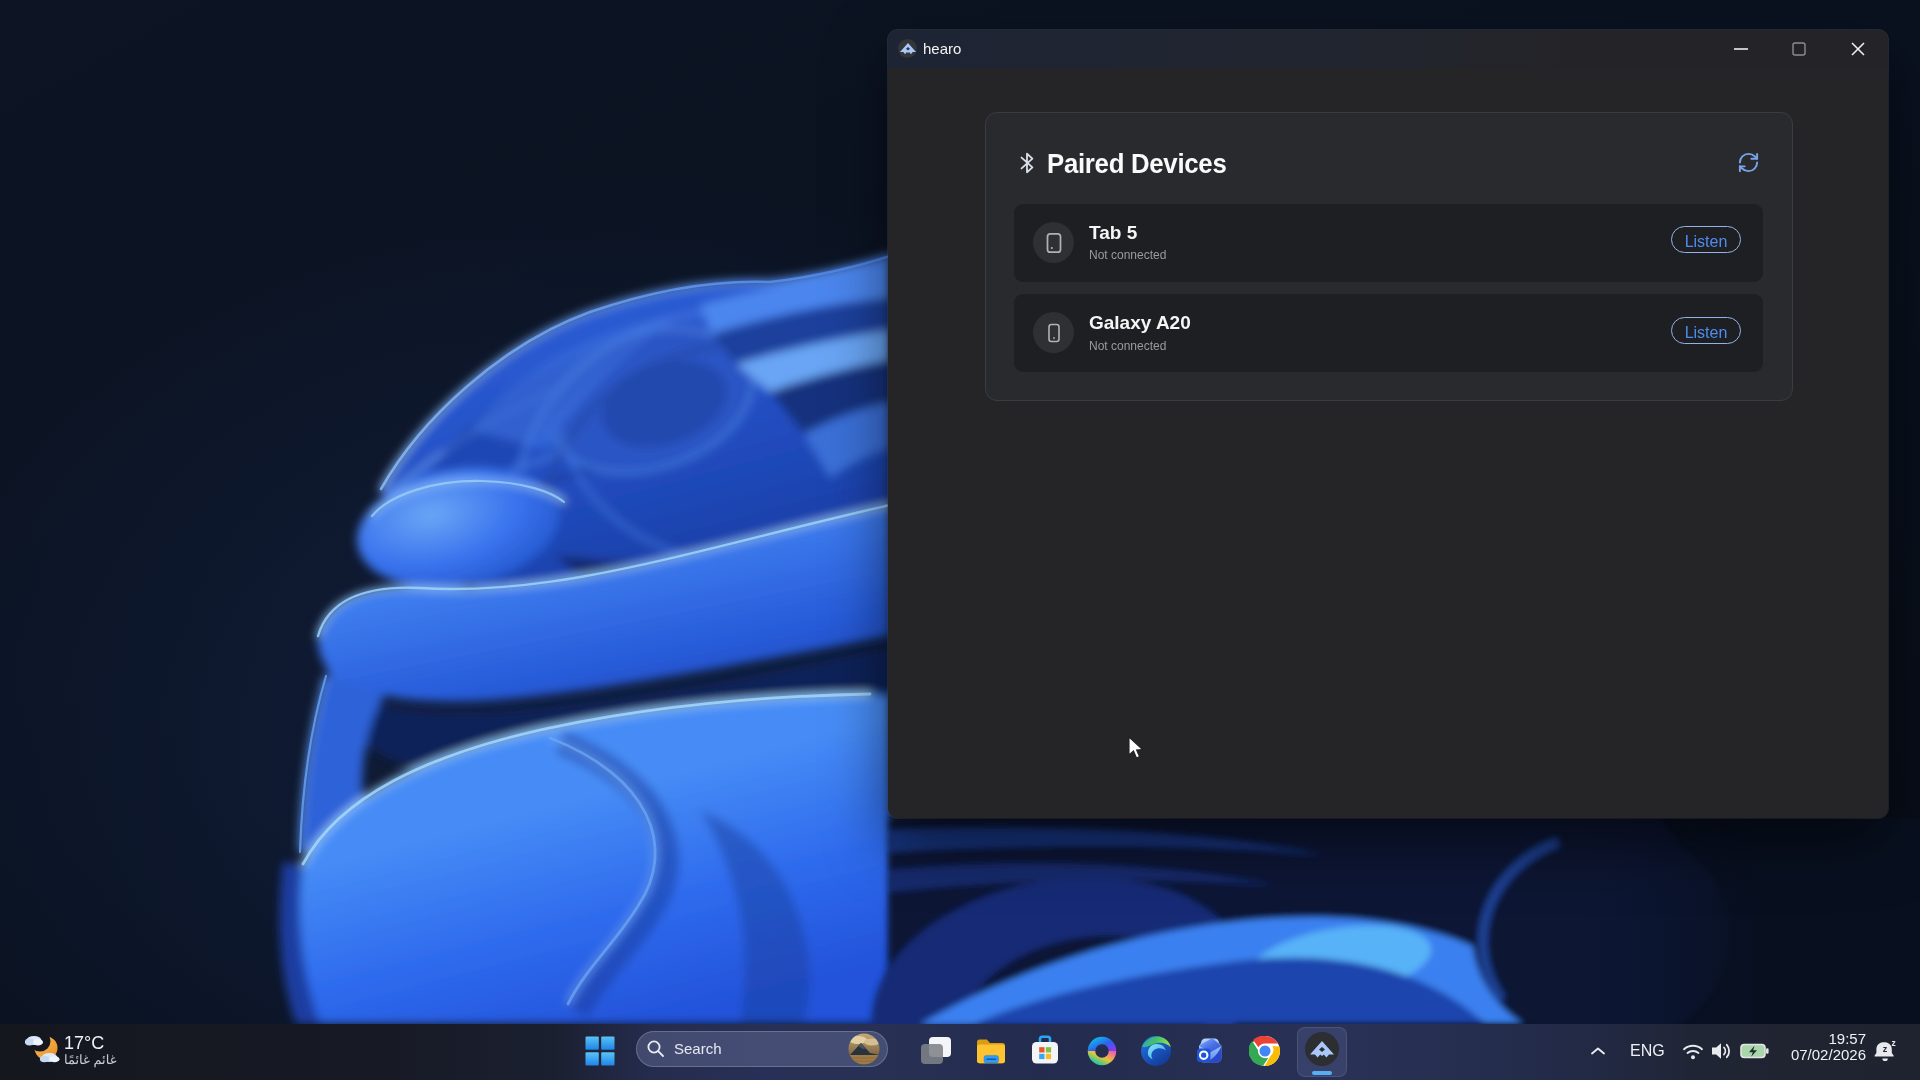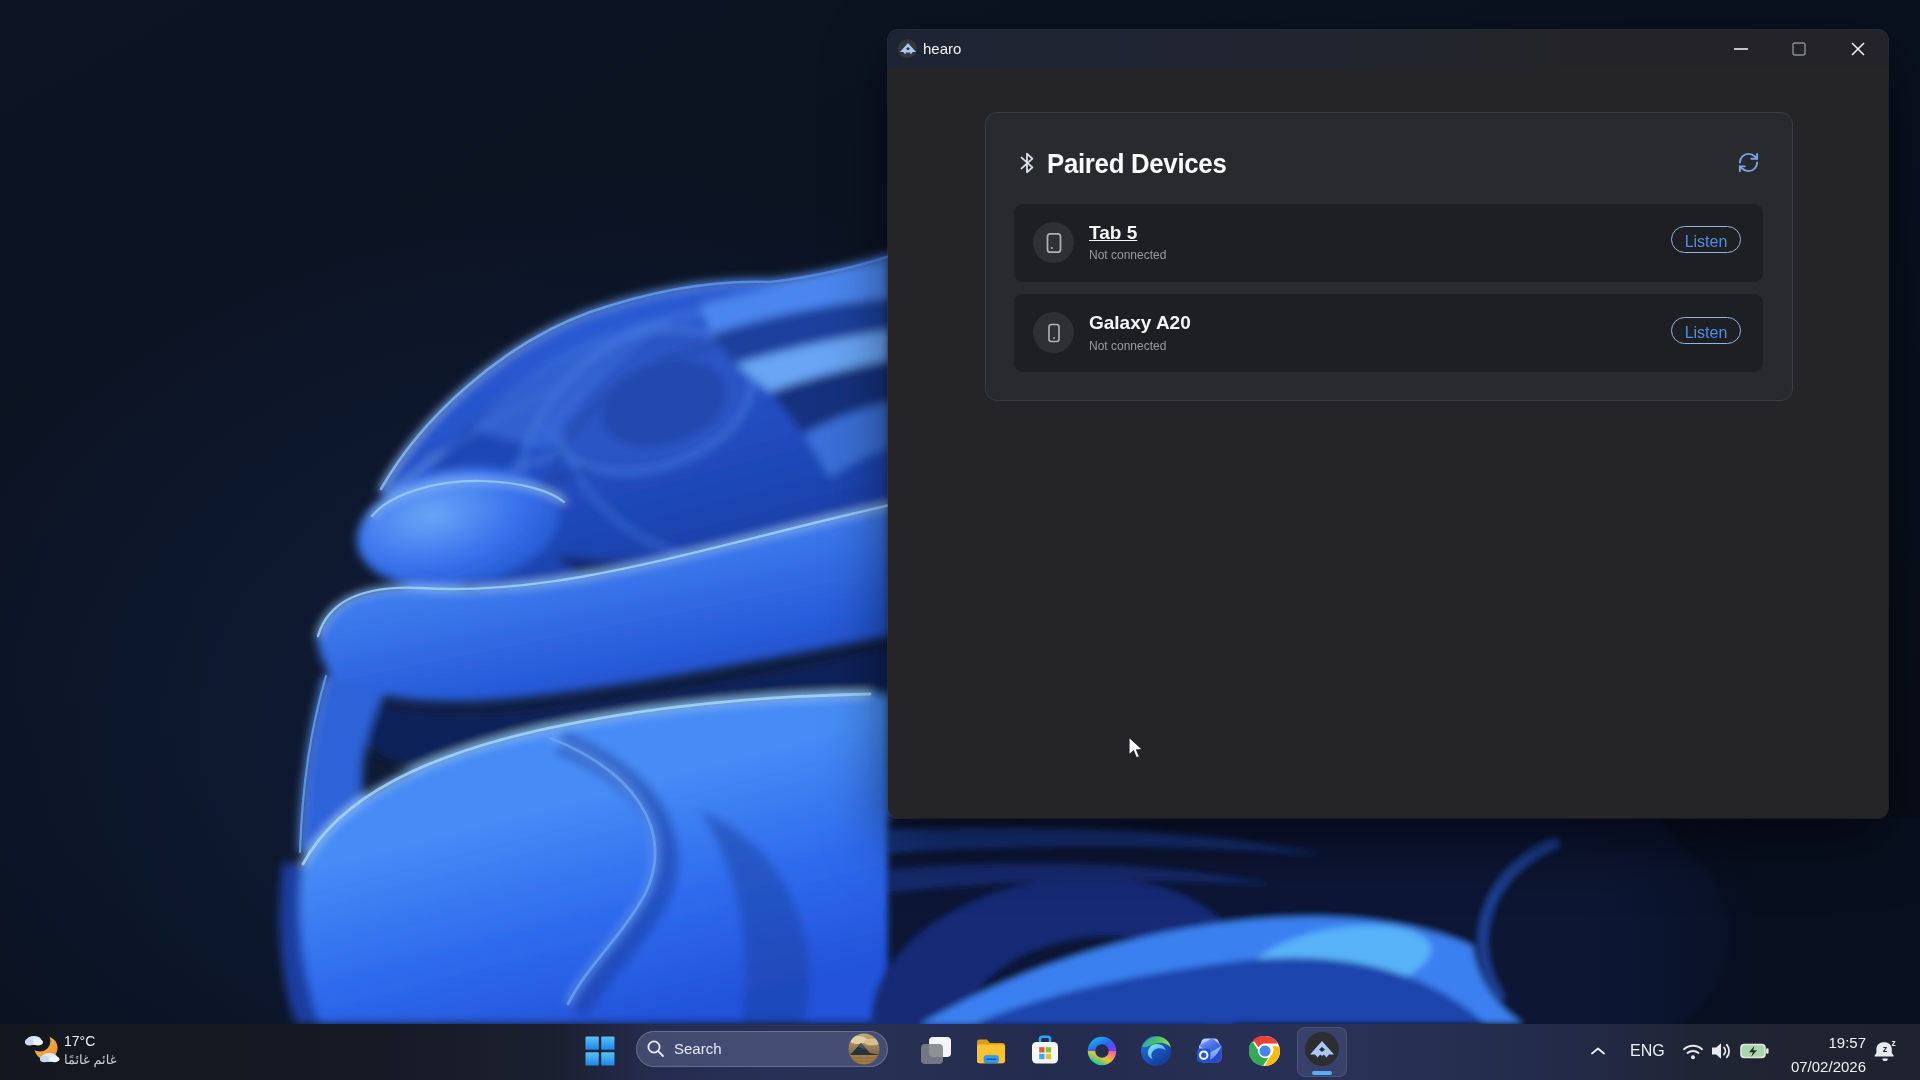--- a/index.html
+++ b/index.html
@@ -190,21 +190,21 @@
   <div class="devcircle" style="left:1033px;top:222px;"></div>
   <div class="devcircle" style="left:1033px;top:312px;"></div>
   <svg width="26" height="26" viewBox="0 0 24 24" style="position:absolute;left:1041px;top:230px;">
     <rect x="6" y="3.5" width="12" height="17" rx="2.6" fill="none" stroke="#aeb2b8" stroke-width="1.6"></rect>
     <circle cx="10" cy="16.6" r="1" fill="#aeb2b8"></circle>
   </svg>
   <svg width="24" height="24" viewBox="0 0 24 24" style="position:absolute;left:1042px;top:321px;">
     <rect x="7" y="3.5" width="10" height="17" rx="2.4" fill="none" stroke="#aeb2b8" stroke-width="1.6"></rect>
     <circle cx="12" cy="17" r="0.9" fill="#aeb2b8"></circle>
   </svg>
-  <div class="devname" style="left:1089px;top:222px;text-decoration:underline;">Tab 5</div>
+  <div class="devname" style="left:1089px;top:222px;">Tab 5</div>
   <div class="devstat" style="left:1089px;top:248px;">Not connected</div>
   <div class="devname" style="left:1089px;top:312px;">Galaxy A20</div>
   <div class="devstat" style="left:1089px;top:339px;">Not connected</div>
   <div class="listen" style="top:226px;">Listen</div>
   <div class="listen" style="top:317px;">Listen</div>
 
   <svg width="140" height="38" viewBox="0 0 140 38" style="position:absolute;left:1728px;top:30px;">
     <line x1="6" y1="19" x2="20" y2="19" stroke="#eeeeee" stroke-width="1.6"></line>
     <rect x="65" y="13" width="12" height="12" rx="2" fill="none" stroke="#8a8d92" stroke-width="1.4"></rect>
     <line x1="124" y1="13" x2="136" y2="25" stroke="#eeeeee" stroke-width="1.6"></line>
@@ -233,21 +233,21 @@
       <ellipse cx="10" cy="9.5" rx="7.5" ry="4.6" fill="#dce8f8"></ellipse>
       <ellipse cx="5.5" cy="11" rx="4.6" ry="3.4" fill="#c9d9f0"></ellipse>
       <ellipse cx="14" cy="11.2" rx="5" ry="3.2" fill="#eef4fc"></ellipse>
     </g>
     <g>
       <ellipse cx="25.5" cy="26.5" rx="8" ry="4.4" fill="#dde9f8"></ellipse>
       <ellipse cx="20.5" cy="28" rx="4.6" ry="3.2" fill="#c8d8ef"></ellipse>
       <ellipse cx="30.5" cy="28.2" rx="5" ry="3" fill="#eef4fc"></ellipse>
     </g>
   </svg>
-  <div class="tbtext" style="left:64px;top:1033px;font-size:14px;">17°C</div>
+  <div class="tbtext" style="left:64px;top:1033px;font-size:18px;">17°C</div>
   <div class="tbtext" style="left:64px;top:1052px;font-size:13px;color:#c6ccd6;">غائم غائمًا</div>
 
   <svg width="30" height="30" viewBox="0 0 30 30" style="position:absolute;left:585px;top:1036px;">
     <defs>
         <linearGradient id="wlg" x1="0" y1="0" x2="0" y2="1">
       <stop offset="0" stop-color="#5ac4f5"></stop>
           <stop offset="1" stop-color="#1f84e8"></stop>
     </linearGradient>
       </defs>
     <rect x="0.5" y="0.5" width="13.3" height="13.3" rx="1" fill="url(#wlg)"></rect>
@@ -392,20 +392,20 @@
   <svg width="24" height="20" viewBox="0 0 24 20" style="position:absolute;left:1710px;top:1041px;">
     <path d="M2 6.5 h4.2 L11 2.2 v15.6 L6.2 13.5 H2 Z" fill="#e8eaee"></path>
     <path d="M14 6.5 a5.2 5.2 0 0 1 0 7" fill="none" stroke="#e8eaee" stroke-width="1.8" stroke-linecap="round"></path>
     <path d="M16.8 3.8 a9.4 9.4 0 0 1 0 12.4" fill="none" stroke="#e8eaee" stroke-width="1.8" stroke-linecap="round"></path>
   </svg>
   <svg width="30" height="20" viewBox="0 0 30 20" style="position:absolute;left:1740px;top:1041px;">
     <rect x="1" y="3.5" width="24" height="13" rx="3.2" fill="#a9d7ab" stroke="#e2e6e2" stroke-width="1.6"></rect>
     <rect x="26" y="7.2" width="2.6" height="5.6" rx="1.2" fill="#e2e6e2"></rect>
     <path d="M14.5 4.8 L9 11.2 h3.8 l-1.6 4.6 L17 9.2 h-3.8 Z" fill="#232a30"></path>
   </svg>
-  <div class="tbtext" style="left:1786px;top:1031px;width:80px;text-align:right;font-size:15px;line-height:24px;">19:57<br>07/02/2026</div>
+  <div class="tbtext" style="left:1786px;top:1031px;width:80px;text-align:right;font-size:15px;line-height:16px;">19:57<br>07/02/2026</div>
   <svg width="26" height="24" viewBox="0 0 26 24" style="position:absolute;left:1872px;top:1039px;">
     <path d="M11 3.2 c-4.2 0.3 -6.6 3.4 -6.6 7 v3.8 L2.6 16.6 v1 h19 v-1 L19.8 14 v-3.8 c0 -3.6 -2.6 -6.7 -6.6 -7 Z" fill="#e8eaee"></path>
     <path d="M10.4 19.4 a2.7 2.7 0 0 0 5.4 0 Z" fill="#e8eaee"></path>
     <text x="13" y="13" text-anchor="middle" font-family="Liberation Sans, sans-serif" font-size="9" font-weight="bold" fill="#232a34">z</text>
     <text x="21.5" y="6.5" text-anchor="middle" font-family="Liberation Sans, sans-serif" font-size="8.5" font-weight="bold" fill="#e8eaee">z</text>
   </svg>
 </div>
 
 </body></html>

